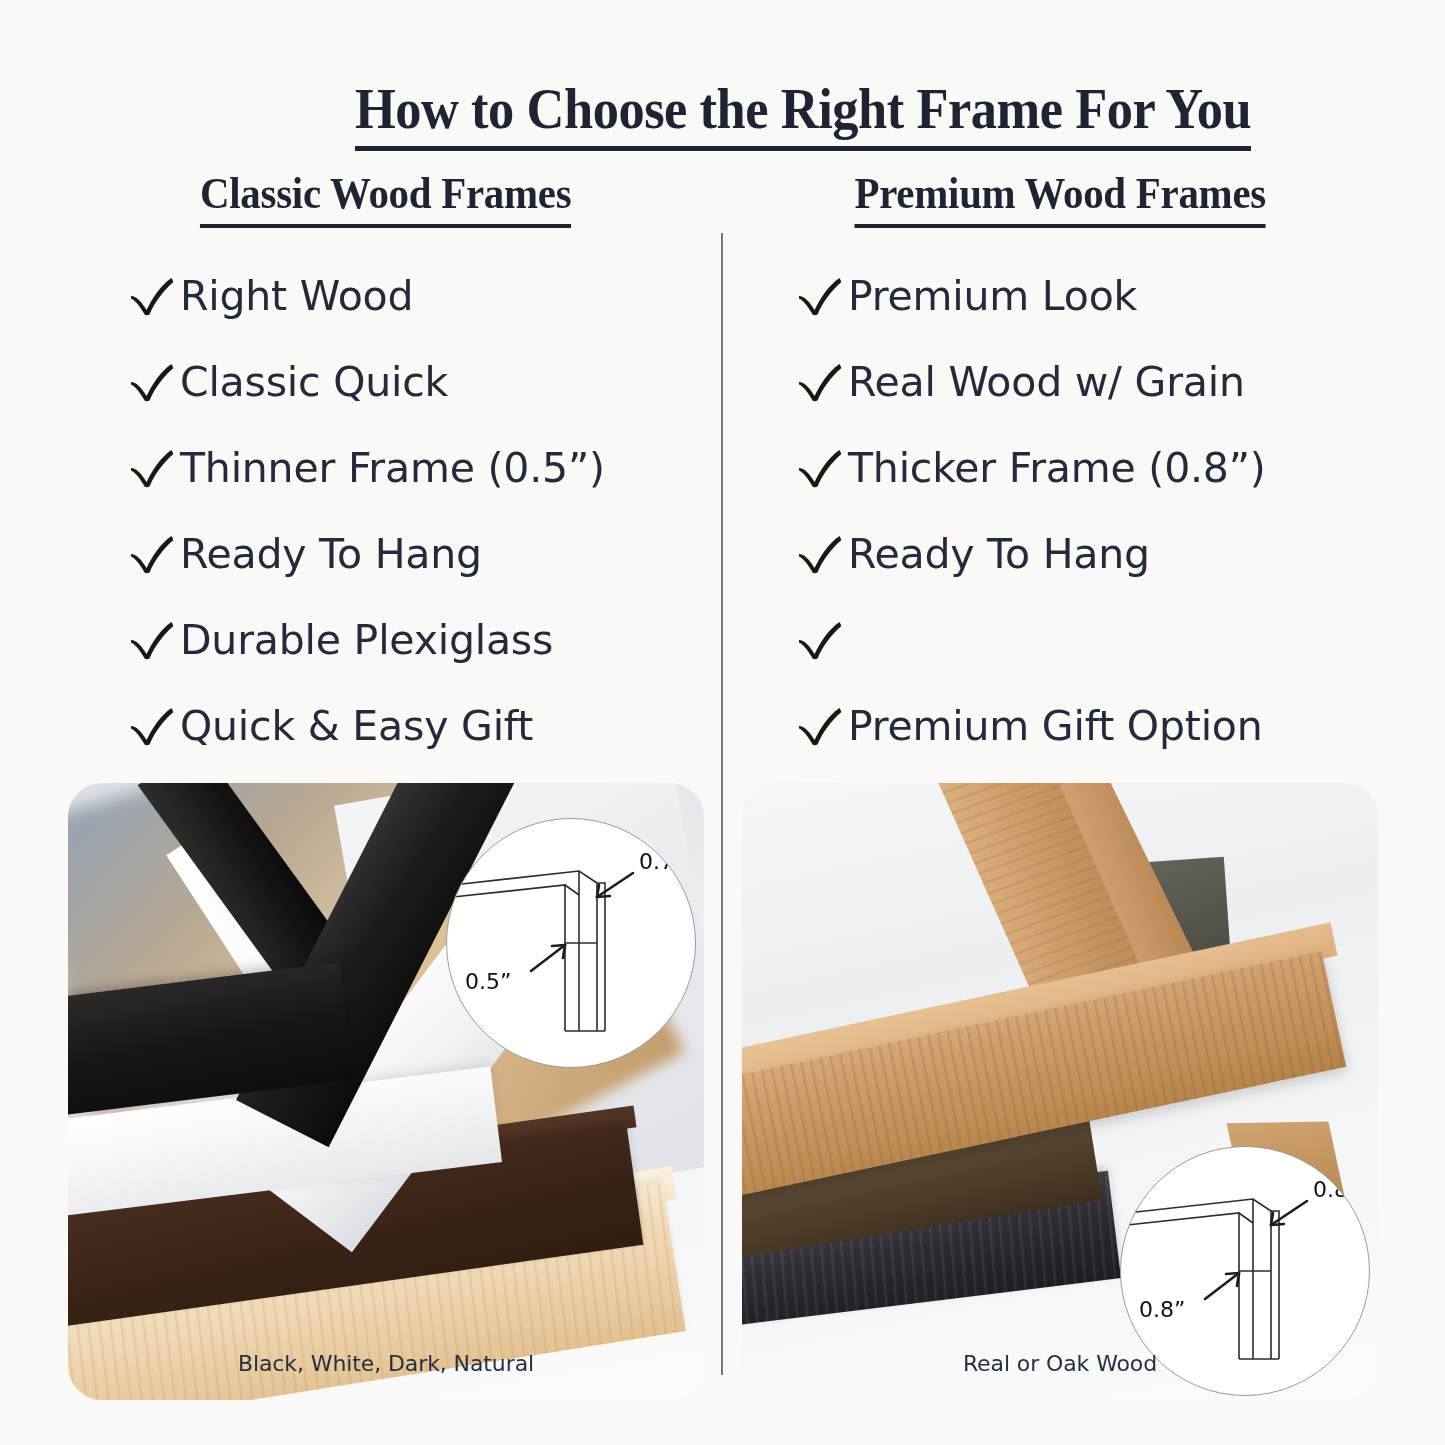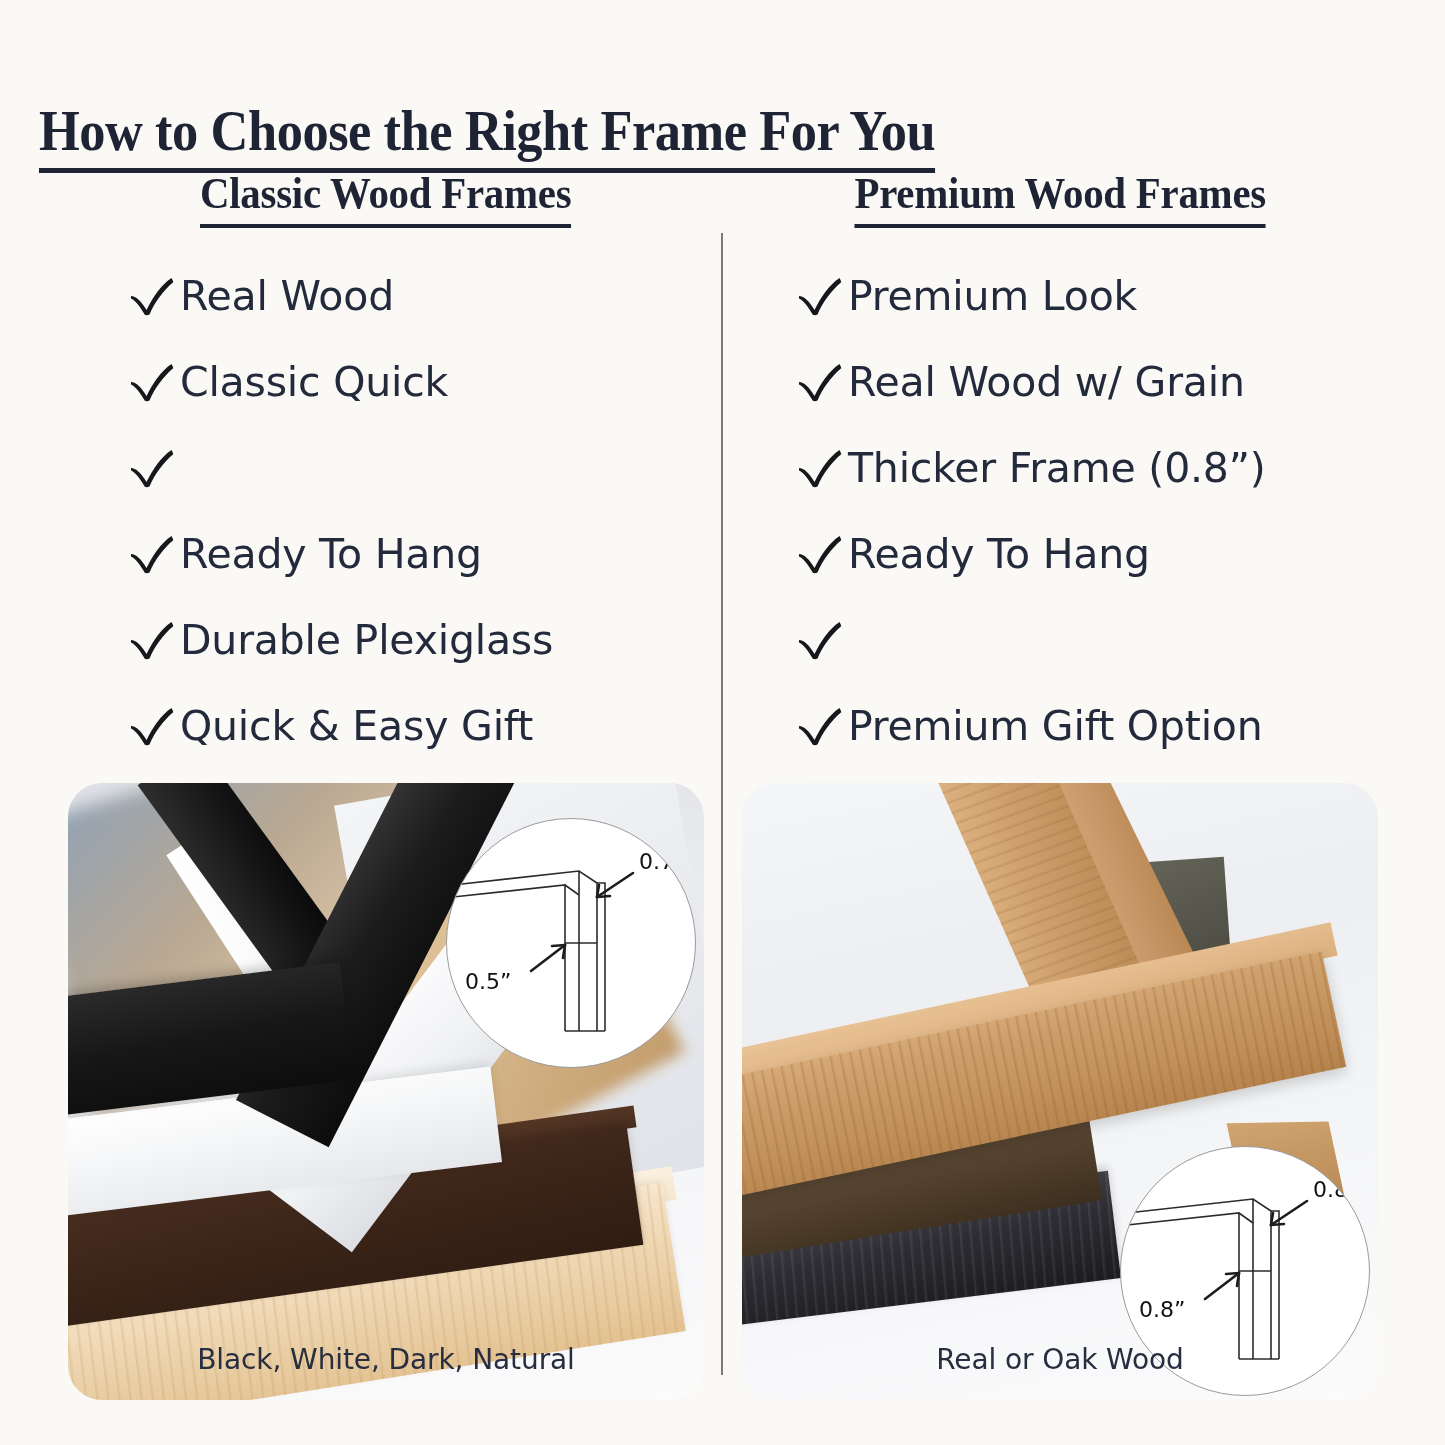--- a/index.html
+++ b/index.html
@@ -14,23 +14,23 @@
     height: 1445px;
     background: #faf9f6;
     font-family: "Liberation Sans", sans-serif;
     overflow: hidden;
   }
 
   
   #main-title-wrap {
     position: absolute;
     left: 0;
-    top: 102px;
+    top: 80px;
     width: 1290px;
-    text-align: left;
+    text-align: right;
   }
   #main-title {
     display: inline-block;
     font-family: "Liberation Serif", serif;
     font-weight: bold;
     font-size: 57px;
     line-height: 1.0;
     letter-spacing: -0.5px;
     color: #1f2435;
     transform: scaleX(0.92);
@@ -358,21 +358,21 @@
   .diagram-circle svg { display: block; }
 
   
   .card-caption {
     position: absolute;
     left: 0;
     bottom: 24px;
     width: 100%;
     text-align: center;
     font-family: "DejaVu Sans", sans-serif;
-    font-size: 28px;
+    font-size: 22px;
     color: #272e40;
     letter-spacing: -0.1px;
   }
 </style>
 </head>
 <body>
 
 <div id="page">
 
   <div id="main-title-wrap">
@@ -388,36 +388,37 @@
 
   <div id="column-divider"></div>
 
   <ul class="feature-list" id="feature-list-left">
     <li class="feature-item">
       <span class="check-icon">
         <svg width="48" height="44" viewBox="0 0 48 44" fill="none">
           <path d="M3 22 C8 22 13 27 18.5 36 C25 23 33 11 43.5 4 C44.5 5.6 45 7 45.2 8.3 C35 17 27 28 21.5 40.5 C20 41.2 18.2 41.4 16.8 40.8 C12.5 33.4 8 27 3 24.6 Z" fill="#17181c"></path>
         </svg>
       </span>
-      <span class="feature-label">Real Wood</span>
+      <span class="feature-label">Right Wood</span>
     </li>
     <li class="feature-item">
       <span class="check-icon">
         <svg width="48" height="44" viewBox="0 0 48 44" fill="none">
           <path d="M3 22 C8 22 13 27 18.5 36 C25 23 33 11 43.5 4 C44.5 5.6 45 7 45.2 8.3 C35 17 27 28 21.5 40.5 C20 41.2 18.2 41.4 16.8 40.8 C12.5 33.4 8 27 3 24.6 Z" fill="#17181c"></path>
         </svg>
       </span>
       <span class="feature-label">Classic Quick</span>
     </li>
     <li class="feature-item">
       <span class="check-icon">
         <svg width="48" height="44" viewBox="0 0 48 44" fill="none">
           <path d="M3 22 C8 22 13 27 18.5 36 C25 23 33 11 43.5 4 C44.5 5.6 45 7 45.2 8.3 C35 17 27 28 21.5 40.5 C20 41.2 18.2 41.4 16.8 40.8 C12.5 33.4 8 27 3 24.6 Z" fill="#17181c"></path>
         </svg>
       </span>
+      <span class="feature-label">Thinner Frame (0.5”)</span>
     </li>
     <li class="feature-item">
       <span class="check-icon">
         <svg width="48" height="44" viewBox="0 0 48 44" fill="none">
           <path d="M3 22 C8 22 13 27 18.5 36 C25 23 33 11 43.5 4 C44.5 5.6 45 7 45.2 8.3 C35 17 27 28 21.5 40.5 C20 41.2 18.2 41.4 16.8 40.8 C12.5 33.4 8 27 3 24.6 Z" fill="#17181c"></path>
         </svg>
       </span>
       <span class="feature-label">Ready To Hang</span>
     </li>
     <li class="feature-item">

